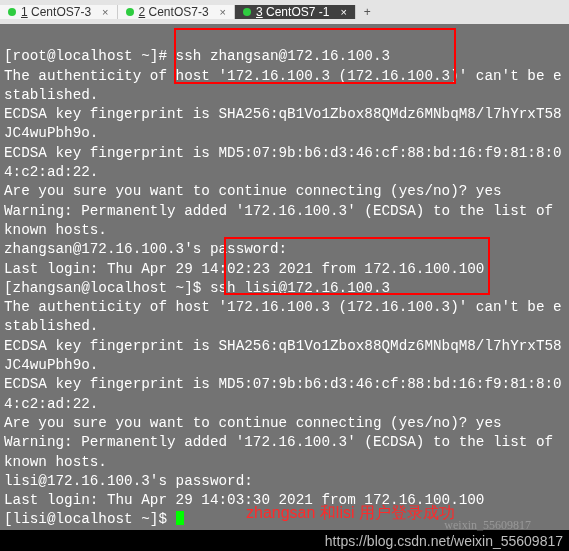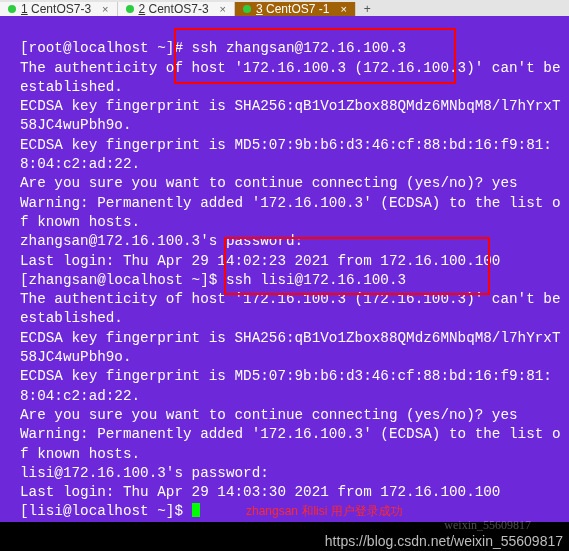--- a/index.html
+++ b/index.html
@@ -9,37 +9,37 @@
     font-family: "Consolas", "Courier New", monospace;
     font-size: 14px;
     color: #fff;
     width: 569px;
     height: 551px;
     overflow: hidden;
     position: relative;
   }
   .tab-bar {
     display: flex;
-    align-items: flex-end;
+    align-items: center;
     background: #e4e4e4;
-    height: 16px;
+    height: 24px;
     font-family: Arial, sans-serif;
     font-size: 12px;
   }
   .tab {
     display: flex;
     align-items: center;
     padding: 0 8px;
     border-right: 1px solid #ccc;
     background: #f6f6f6;
     cursor: pointer;
     gap: 5px;
   }
   .tab.active {
-    background: #a16207;
+    background: #404040;
     color: #fff;
   }
   .tab .dot {
     width: 8px;
     height: 8px;
     border-radius: 50%;
     background: #2ecc40;
     display: inline-block;
   }
   .tab-label { color: #333; }
@@ -52,23 +52,23 @@
   }
   .tab.active .tab-x { color: #fff; }
   .tab-add {
     padding: 0 8px;
     display: flex;
     align-items: center;
     color: #555;
     cursor: pointer;
   }
   .terminal {
-    background: #6d28d9;
+    background: #737373;
     color: #fff;
-    padding: 4px 4px 0 20px;
+    padding: 4px 4px 0 4px;
     line-height: 1.35;
     white-space: pre-wrap;
     word-break: break-all;
     font-size: 14.3px;
     position: relative;
   }
   .cursor {
     display: inline-block;
     width: 8px;
     height: 14px;
@@ -77,21 +77,21 @@
   }
   .redbox {
     position: absolute;
     border: 2px solid #ff0000;
     pointer-events: none;
   }
   .red-note {
     position: absolute;
     color: #ff2a2a;
     font-family: "SimSun","Microsoft YaHei",sans-serif;
-    font-size: 12px;
+    font-size: 16px;
   }
   .watermark {
     position: absolute;
     right: 6px;
     bottom: 2px;
     color: #bdbdbd;
     font-family: Arial, sans-serif;
     font-size: 14px;
   }
   .wm-up {

